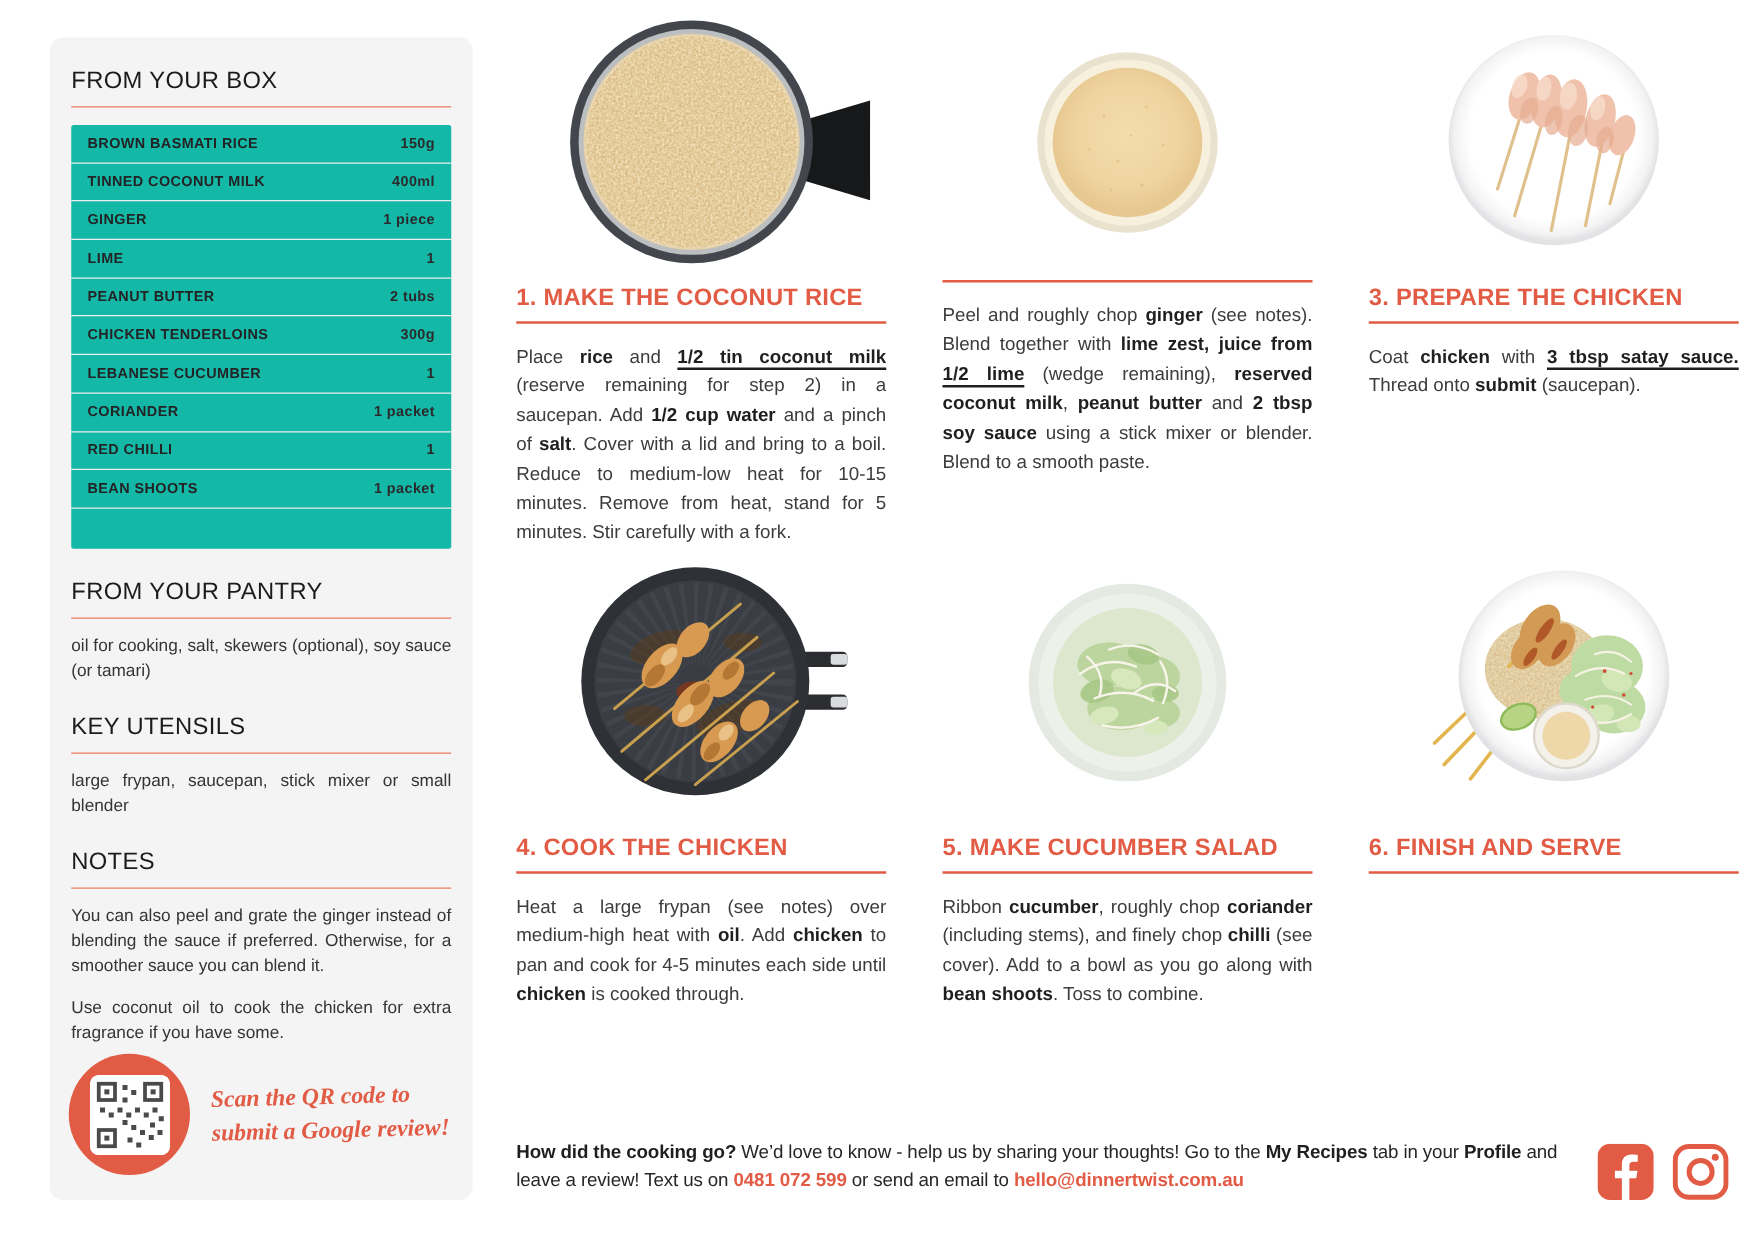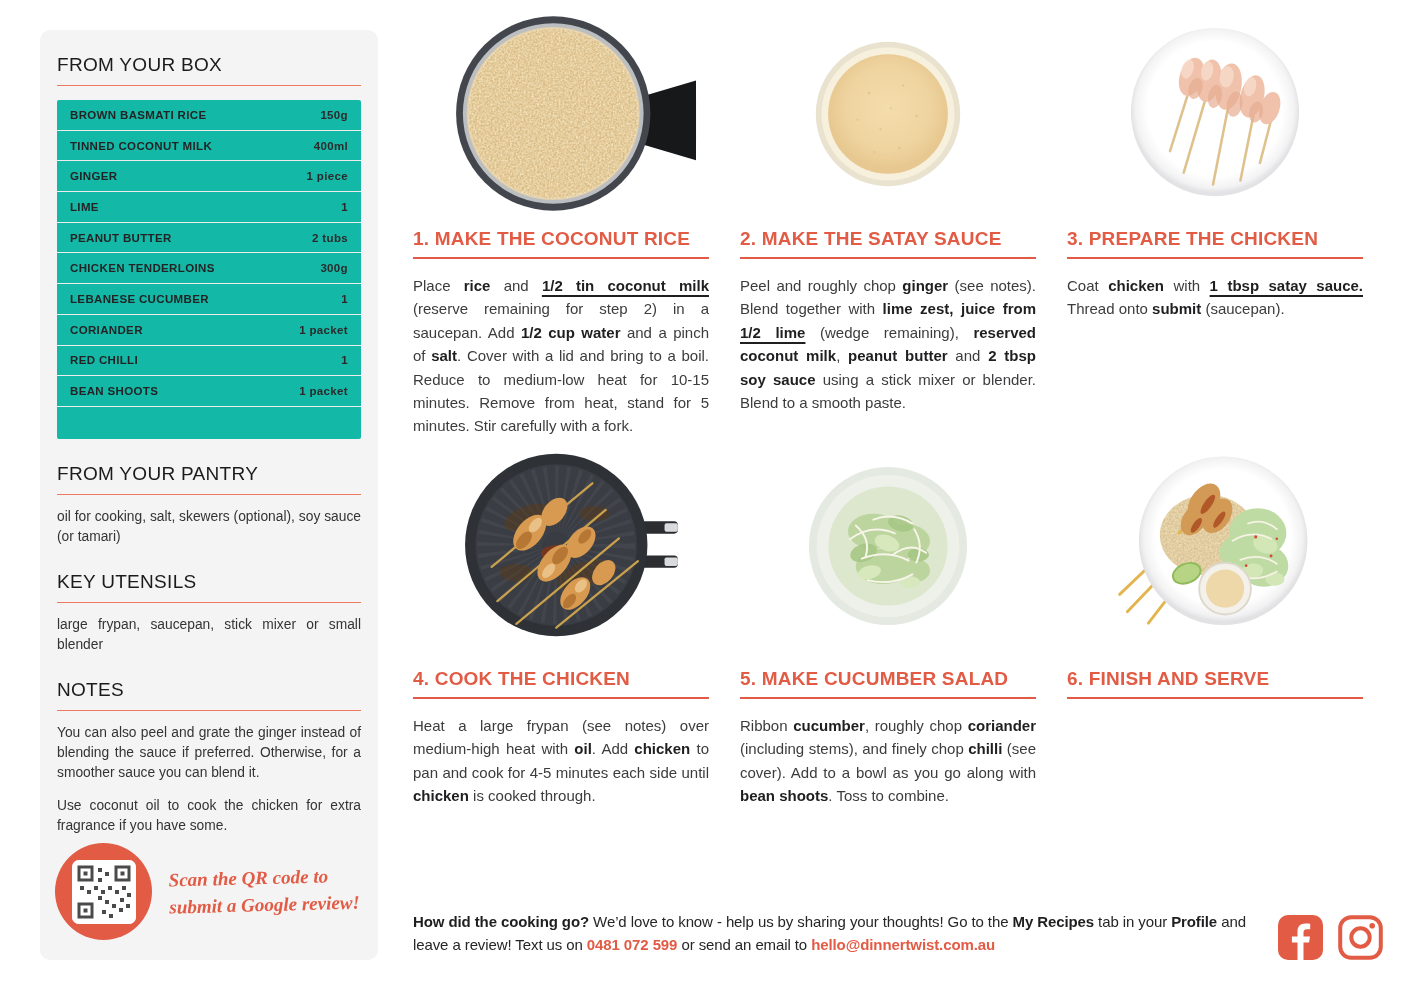--- a/index.html
+++ b/index.html
@@ -31,21 +31,21 @@
 
   .qr-block{position:absolute;left:15px;top:813px;display:flex;align-items:center;gap:17px;}
   .qr-circle{width:97px;height:97px;border-radius:50%;background:var(--accent);
     display:flex;align-items:center;justify-content:center;flex:0 0 auto;}
   .qr-white{width:64px;height:64px;background:#fff;border-radius:7px;}
   .qr-text{width:200px;color:var(--accent);font-family:cursive;font-style:italic;
     font-size:19px;line-height:1.4;font-weight:700;transform:rotate(-1.5deg);}
 
   
   .main{position:absolute;left:413px;top:10px;width:953px;
-    display:grid;grid-template-columns:296px 296px 296px;column-gap:31px;}
+    display:grid;grid-template-columns:296px 296px 296px;column-gap:45px;}
   .step{display:flex;flex-direction:column;}
   .step.r1{height:440px;}
   .photo{display:flex;align-items:center;justify-content:center;}
   .photo.p1{height:207px;}
   .photo.p2{height:192px;margin-bottom:15px;}
   .step-title{margin-top:11px;font-size:19px;font-weight:700;letter-spacing:.2px;color:var(--accent);}
   .step-rule{border-top:2px solid var(--accent);margin-top:7px;margin-bottom:15px;}
   .step-body{font-size:15px;line-height:1.56;text-align:justify;color:var(--body);}
   .b{font-weight:700;color:#1f1f21;}
   .u{text-decoration:underline;text-decoration-thickness:1.5px;text-underline-offset:3.5px;}
@@ -208,21 +208,20 @@
               <circle cx="96" cy="50" r="1.2"></circle>
             <circle cx="110" cy="82" r="1.3"></circle>
               <circle cx="72" cy="96" r="1.2"></circle>
             <circle cx="92" cy="116" r="1.4"></circle>
               <circle cx="48" cy="86" r="1.1"></circle>
             <circle cx="83" cy="74" r="1.2"></circle>
               <circle cx="66" cy="120" r="1.1"></circle>
           </g>
         </svg>
       </div>
-      <h3 class="step-title">2. MAKE THE SATAY SAUCE</h3>
       <div class="step-rule"></div>
       <p class="step-body"><span>Peel and roughly chop </span><span class="b">ginger</span><span> (see notes). Blend together with </span><span class="b">lime zest, juice from </span><span class="b u">1/2 lime</span><span> (wedge remaining), </span><span class="b">reserved coconut milk</span><span>, </span><span class="b">peanut butter</span><span> and </span><span class="b">2 tbsp soy sauce</span><span> using a stick mixer or blender. Blend to a smooth paste.</span></p>
     </section>
 
     <section class="step r1">
       <div class="photo p1">
         <svg width="176" height="176" viewBox="0 0 180 180">
           <defs>
             <radialGradient id="plate3" cx="50%" cy="48%">
               <stop offset="80%" stop-color="#ffffff"></stop>
@@ -254,21 +253,21 @@
           <g fill="#f8dccb" opacity="0.8">
             <ellipse cx="62" cy="44" rx="6" ry="10" transform="rotate(18 62 44)"></ellipse>
             <ellipse cx="82" cy="46" rx="6" ry="10" transform="rotate(12 82 46)"></ellipse>
             <ellipse cx="102" cy="52" rx="7" ry="11" transform="rotate(10 102 52)"></ellipse>
             <ellipse cx="126" cy="62" rx="6" ry="10" transform="rotate(14 126 62)"></ellipse>
           </g>
         </svg>
       </div>
       <h3 class="step-title">3. PREPARE THE CHICKEN</h3>
       <div class="step-rule"></div>
-      <p class="step-body"><span>Coat </span><span class="b">chicken</span><span> with </span><span class="b u">1 tbsp satay sauce.</span><span> Thread onto </span><span class="b">submit</span><span> (saucepan).</span></p>
+      <p class="step-body"><span>Coat </span><span class="b">chicken</span><span> with </span><span class="b u">3 tbsp satay sauce.</span><span> Thread onto </span><span class="b">submit</span><span> (saucepan).</span></p>
     </section>
 
     <section class="step">
       <div class="photo p2">
         <svg width="242" height="190" viewBox="0 0 250 200">
           <g>
             <rect x="206" y="74" width="42" height="13" rx="4" fill="#2b2d30"></rect>
             <rect x="206" y="110" width="42" height="13" rx="4" fill="#2b2d30"></rect>
             <rect x="234" y="76" width="14" height="9" rx="2" fill="#d9dbdd"></rect>
             <rect x="234" y="112" width="14" height="9" rx="2" fill="#d9dbdd"></rect>

